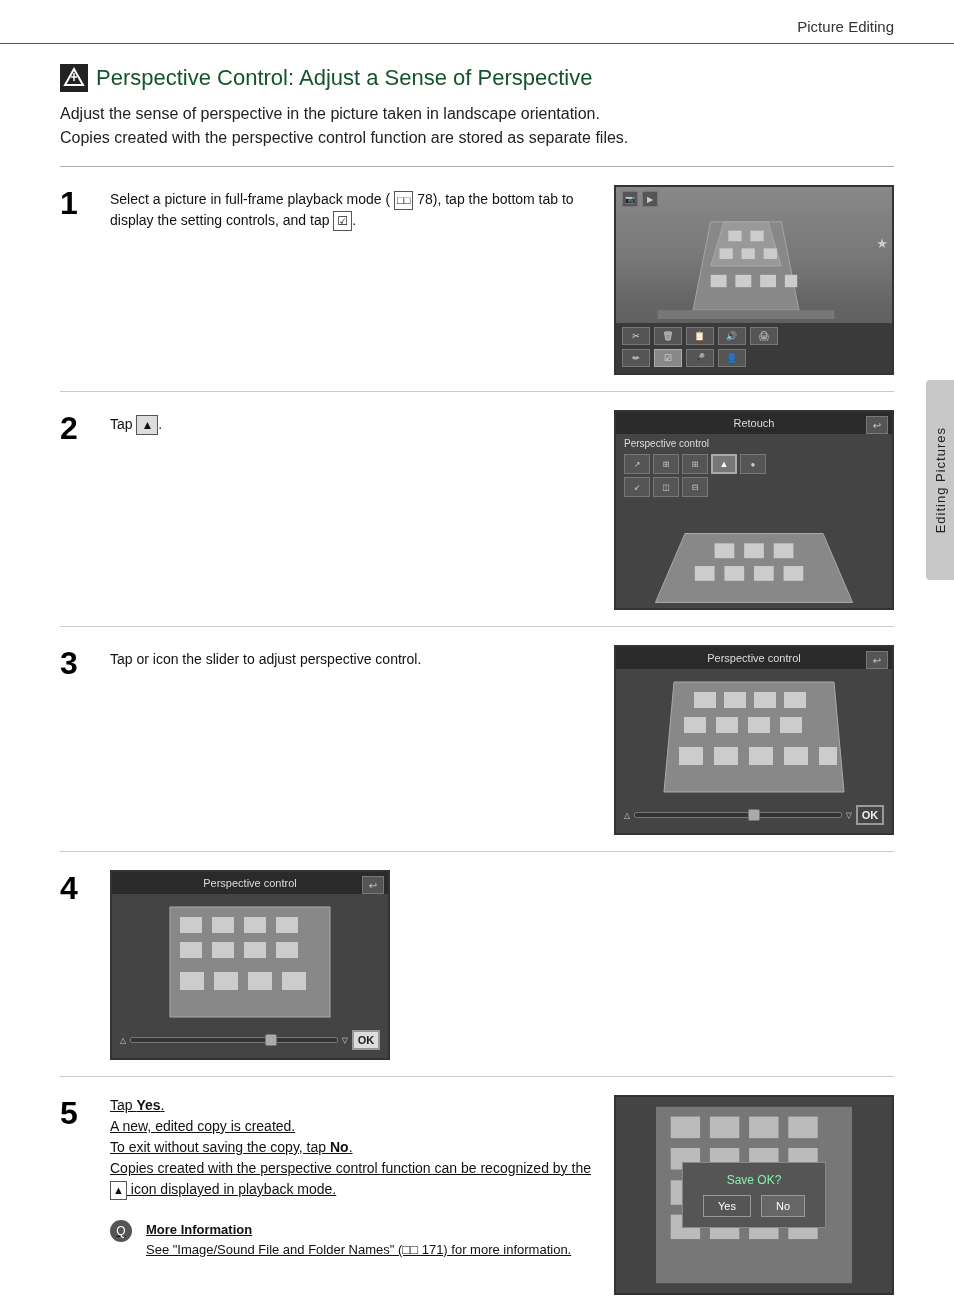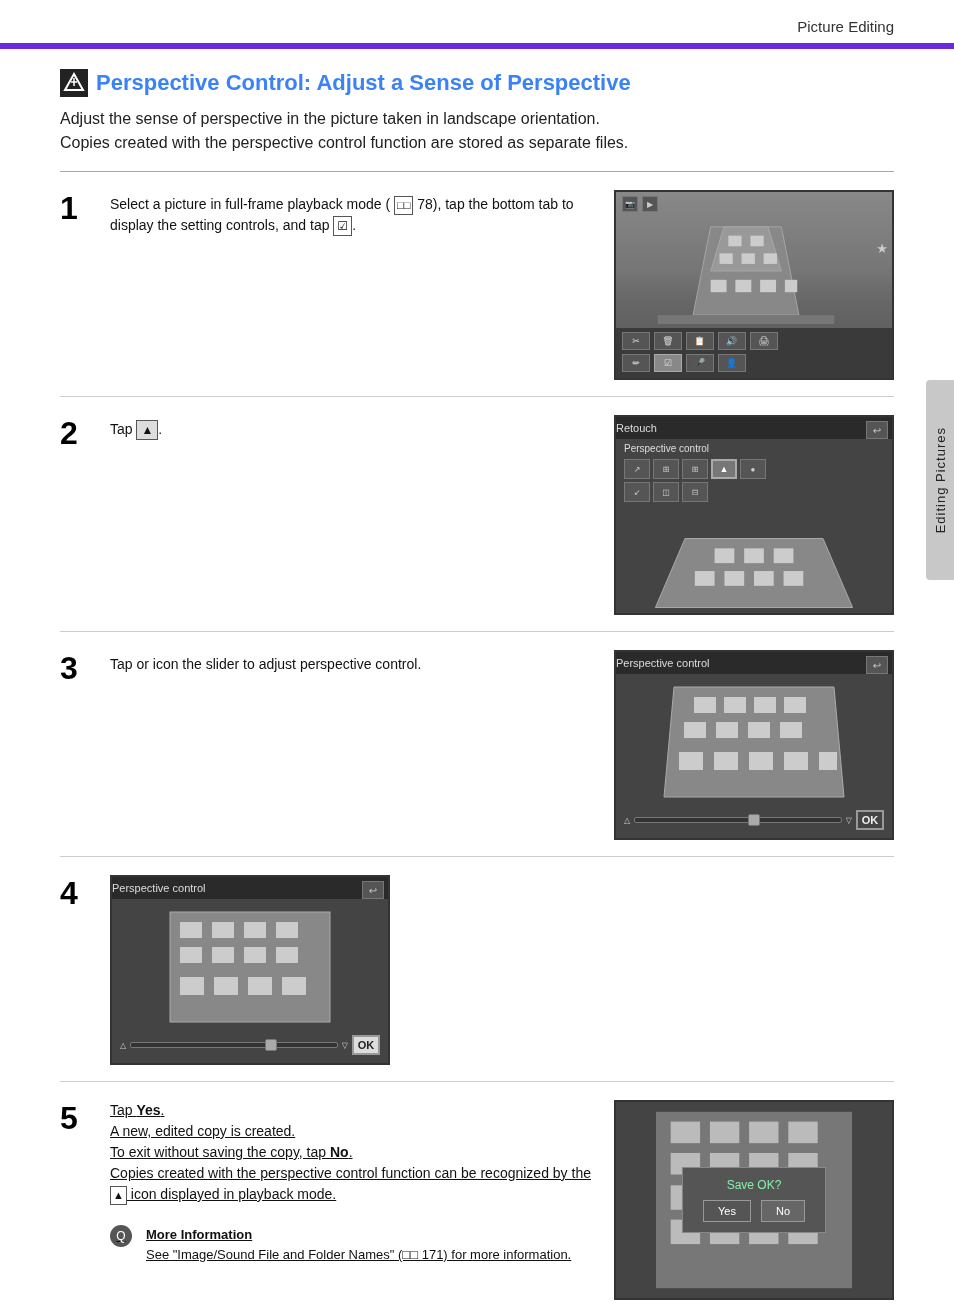--- a/index.html
+++ b/index.html
@@ -19,21 +19,21 @@
       background: #fff;
       position: relative;
       padding: 0;
     }
 
     
     .page-header {
       display: flex;
       justify-content: flex-end;
       padding: 18px 60px 8px 60px;
-      border-bottom: 6px solid #6d28d9;
+      border-bottom: 1px solid #6d28d9;
       margin-bottom: 0;
     }
     .page-header-title {
       font-size: 15px;
       color: #333;
     }
 
     
     .side-tab {
       position: absolute;
@@ -75,22 +75,22 @@
       font-size: 16px;
       font-weight: bold;
       display: flex;
       align-items: center;
       justify-content: center;
       margin-right: 8px;
       flex-shrink: 0;
     }
     .section-title-text {
       font-size: 22px;
-      font-weight: bold;
-      color: #3b82f6;
+      font-weight: normal;
+      color: #14532d;
     }
 
     .section-description {
       font-size: 16px;
       color: #222;
       line-height: 1.5;
       margin-bottom: 16px;
     }
 
     .divider {
@@ -216,20 +216,21 @@
       background: #444;
     }
 
     .cam-label-bar {
       position: absolute;
       top: 0; left: 0; right: 0;
       height: 22px;
       background: #2a2a2a;
       display: flex;
       align-items: center;
+      justify-content: center;
     }
 
     .cam-label-text {
       font-size: 11px;
       color: #ddd;
     }
 
     
     .cam-screen-persp {
       background: #444;

